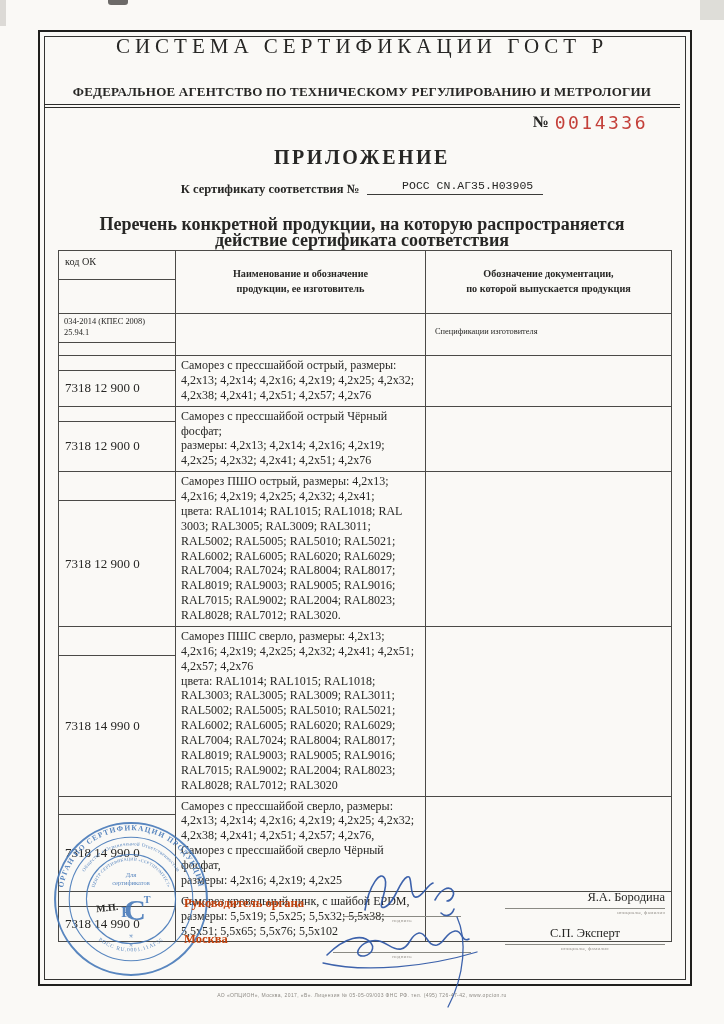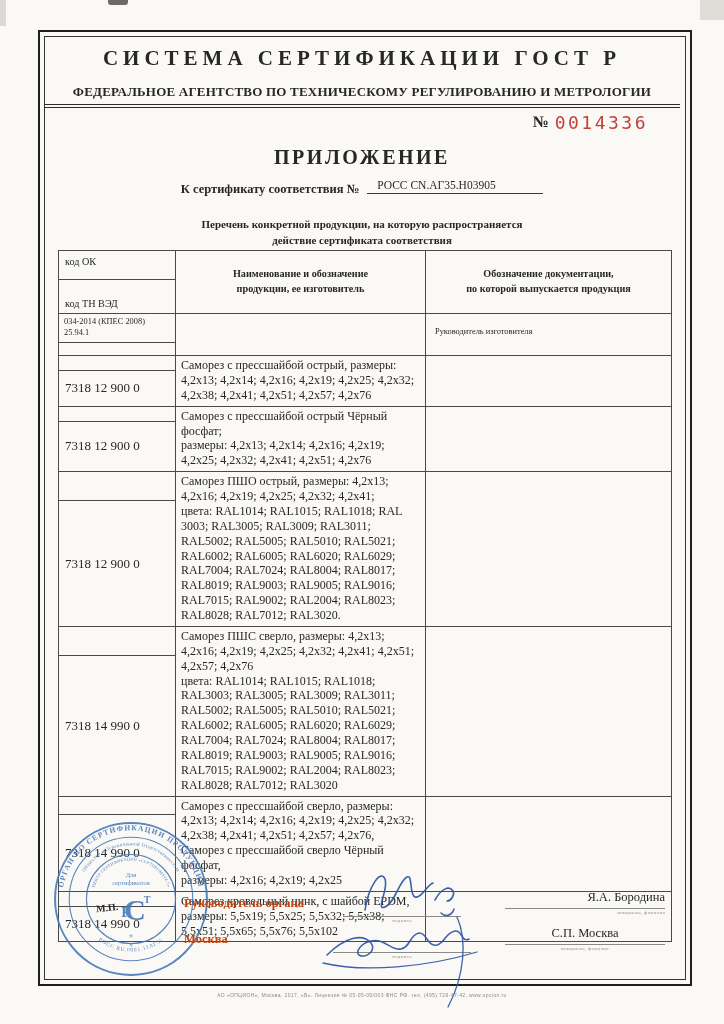--- a/index.html
+++ b/index.html
@@ -19,40 +19,40 @@
   
   .smudge{position:absolute;}
   .s1{left:108px;top:0;width:20px;height:5px;background:#2f2e2c;opacity:.7;border-radius:0 0 3px 3px;}
   .s2{left:700px;top:0;width:24px;height:20px;background:#bcbab4;opacity:.45;}
   .s3{left:0;top:0;width:6px;height:26px;background:#bdbbb5;opacity:.5;}
 
   
   .frame{position:absolute;left:38px;top:30px;width:654px;height:956px;border:2px solid #1f1f1d;}
   .frame-inner{position:absolute;inset:4px;border:1px solid #343432;}
 
-  .sys-title{position:absolute;left:0;right:0;top:46px;text-align:center;
-    font-size:21px;font-weight:bold;letter-spacing:5px;}
+  .sys-title{position:absolute;left:0;right:0;top:34px;text-align:center;
+    font-size:21px;font-weight:normal;letter-spacing:5px;}
   .agency{position:absolute;left:0;right:0;top:84px;text-align:center;
     font-size:13px;font-weight:bold;letter-spacing:.2px;}
   .hdr-sep,.hdr-sep2{position:absolute;left:44px;width:636px;border-top:1px solid #2c2c2a;}
   .hdr-sep{top:104px;} .hdr-sep2{top:107px;}
 
   .serial{position:absolute;top:112px;right:76px;}
   .serial-no{font-size:16px;font-weight:bold;vertical-align:2px;}
   .serial-digits{font-family:"DejaVu Sans Mono",monospace;font-size:18px;
     color:var(--red);letter-spacing:2.5px;margin-left:6px;}
 
   .doc-title{position:absolute;left:0;right:0;top:146px;text-align:center;
     font-size:20px;font-weight:bold;letter-spacing:2.5px;}
   .cert-line{position:absolute;left:0;right:0;top:182px;text-align:center;font-size:12.5px;font-weight:bold;}
   .cert-num{display:inline-block;position:relative;top:-4px;min-width:176px;
     border-bottom:1px solid #3b3b39;font-size:11.5px;font-weight:normal;
-    padding:0 10px 2px;margin-left:8px;text-align:left;}
+    padding:0 10px 2px;margin-left:8px;text-align:right;font-family:Liberation Mono, monospace;}
   .subtitle{position:absolute;left:0;right:0;top:216px;text-align:center;
-    font-size:11px;font-weight:bold;line-height:16px;white-space:pre-line;}
+    font-size:18px;font-weight:bold;line-height:16px;white-space:pre-line;}
 
   
   .tbl{position:absolute;left:58px;top:250px;width:614px;border:1px solid var(--line);}
   .trow{display:flex;align-items:stretch;}
   .trow + .trow{border-top:1px solid var(--line);}
   .c1{width:117px;border-right:1px solid var(--line);display:flex;flex-direction:column;}
   .c2{width:250px;border-right:1px solid var(--line);}
   .c3{flex:1;}
   .c1-top{border-bottom:1px solid var(--line);}
   .thead{min-height:62px;}
@@ -117,36 +117,35 @@
     <span>К сертификату соответствия №</span><span class="cert-num">РОСС CN.АГ35.Н03905</span>
   </div>
 
   <div class="subtitle">Перечень конкретной продукции, на которую распространяется
 действие сертификата соответствия</div>
 
   <div class="tbl">
     <div class="trow thead">
       <div class="c1">
         <div class="c1-top">код ОК</div>
-        <div class="c1-bot">код ТН ВЭД</div>
       </div>
       <div class="c2 thmid">Наименование и обозначение
 продукции, ее изготовитель</div>
       <div class="c3 thmid">Обозначение документации,
 по которой выпускается продукция</div>
     </div>
 
     <div class="trow r1">
       <div class="c1">
         <div class="c1-top">034-2014 (КПЕС 2008)
 25.94.1</div>
         <div class="c1-bot"></div>
       </div>
       <div class="c2 desc"></div>
-      <div class="c3 doccell">Руководитель изготовителя</div>
+      <div class="c3 doccell">Спецификации изготовителя</div>
     </div>
 
     <div class="trow r2">
       <div class="c1">
         <div class="c1-top"></div>
         <div class="c1-bot code">7318 12 900 0</div>
       </div>
       <div class="c2 desc">Саморез с прессшайбой острый, размеры: 4,2x13; 4,2x14; 4,2x16; 4,2x19; 4,2x25; 4,2x32; 4,2x38; 4,2x41; 4,2x51; 4,2x57; 4,2x76</div>
       <div class="c3"></div>
     </div>
@@ -247,21 +246,21 @@
   </div>
   <div class="sigline sl2">
     <div class="cap">подпись</div>
   </div>
 
   <div class="namecol nc1">
     <div class="name">Я.А. Бородина</div>
     <div class="cap">инициалы, фамилия</div>
   </div>
   <div class="namecol nc2">
-    <div class="name">С.П. Москва</div>
+    <div class="name">С.П. Эксперт</div>
     <div class="cap">инициалы, фамилия</div>
   </div>
 
   <svg class="sigs" viewBox="0 0 180 160">
     <g fill="none" stroke="#2d56a5" stroke-width="1.6" stroke-linecap="round" opacity="0.92">
       <path d="M50,55 C54,30 66,14 70,24 C74,34 60,56 70,52 C80,48 84,26 92,22 C98,19 94,40 100,42 C106,44 112,30 118,28"></path>
       <path d="M120,45 C126,34 134,30 138,36 C140,40 136,46 132,46"></path>
       <path d="M126,58 C131,63 137,60 139,54"></path>
       <path d="M12,100 C30,82 48,78 56,88 C62,96 50,104 44,100 C40,97 46,88 56,86 C70,83 76,96 86,94 C96,92 94,80 104,78 C112,77 112,92 122,90 C130,88 130,78 140,76 C148,75 146,88 154,84"></path>
       <path d="M8,108 C50,118 112,112 162,97" stroke-width="1.3"></path>

